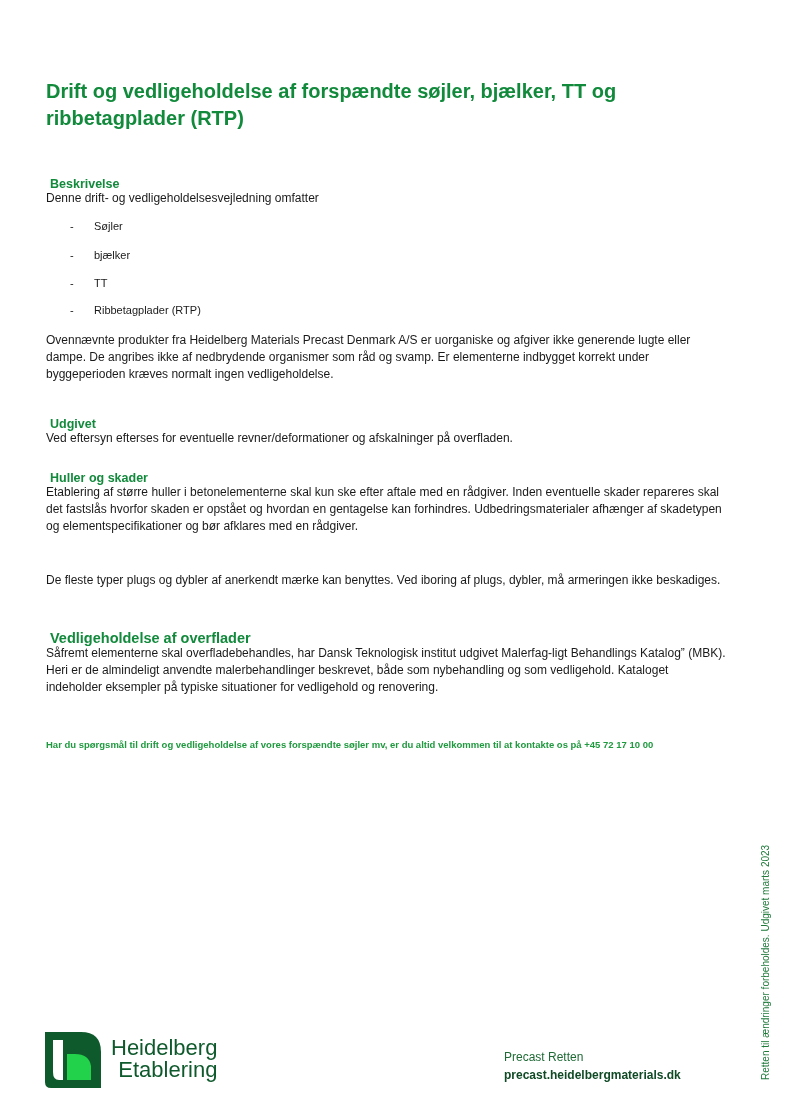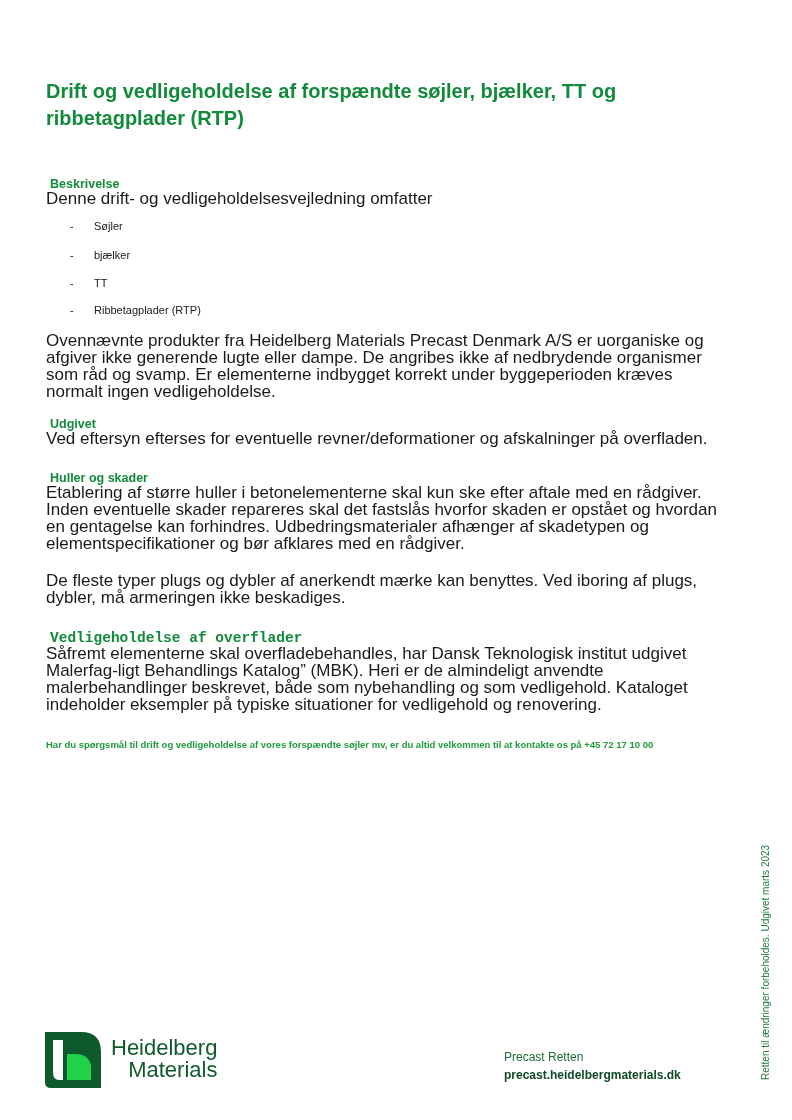--- a/index.html
+++ b/index.html
@@ -2,22 +2,22 @@
 <html><head>
 <meta charset="utf-8">
 <style>
   html, body { margin:0; padding:0; background:#ffffff; }
   body { width:792px; height:1120px; position:relative; overflow:hidden;
          font-family:"Liberation Sans", sans-serif; color:#1a1a1a; }
   .page { position:absolute; left:0; top:0; width:792px; height:1120px; }
   .title { position:absolute; left:46px; top:78px; width:600px; margin:0;
            font-size:20px; line-height:27px; font-weight:bold; color:#128a3c; }
   .h { position:absolute; left:46px; margin:4px; font-size:12.5px; font-weight:bold; color:#128a3c; }
-  .h.big { font-size:14.5px;font-family:Liberation Mono, monospace; }
-  .p { position:absolute; left:46px; width:680px; margin:0; font-size:17px; line-height:17px; color:#1a1a1a; }
+  .h.big { font-size:14.5px; }
+  .p { position:absolute; left:46px; width:680px; margin:0; font-size:12px; line-height:17px; color:#1a1a1a; }
   .li { position:absolute; left:70px; font-size:11px; color:#1a1a1a; }
   .li .dash { display:inline-block; width:24px; }
   .contact { position:absolute; left:46px; top:739px; font-size:9.5px; color:#1f9a3f;font-weight:bold; }
   .side { position:absolute; left:760px; top:1080px; transform-origin:0 0; transform:rotate(-90deg);
           font-size:10px; color:#1f7a3a; white-space:nowrap; }
   .logo { position:absolute; left:45px; top:1032px; width:56px; height:56px; }
   .logo-text { position:absolute; left:111px; top:1037px; font-size:22px; line-height:22px; font-weight:normal; color:#0f5a2c;text-align:right; }
   .foot1 { position:absolute; left:504px; top:1050px; font-size:12px; color:#1f6a35; }
   .foot2 { position:absolute; left:504px; top:1068px; font-size:12px; font-weight:bold; color:#0f4a25; }
 </style>
@@ -52,18 +52,18 @@
 
   <div class="side">Retten til ændringer forbeholdes. Udgivet marts 2023</div>
 
   <svg class="logo" viewBox="0 0 56 56">
     <path d="M0 0 H36 Q56 0 56 20 V56 H6 Q0 56 0 50 Z" fill="#0f5a2c"></path>
     <path d="M8 8 H18 V48 H14 Q8 48 8 40 Z" fill="#ffffff"></path>
     <path d="M22 22 H30 Q44 22 46 34 V48 H22 Z" fill="#22d24a"></path>
   </svg>
   <div class="logo-text">
     <div>Heidelberg</div>
-    <div>Materials</div>
+    <div>Etablering</div>
   </div>
 
   <div class="foot1">Precast Retten</div>
   <div class="foot2">precast.heidelbergmaterials.dk</div>
 </div>
 
 </body></html>

